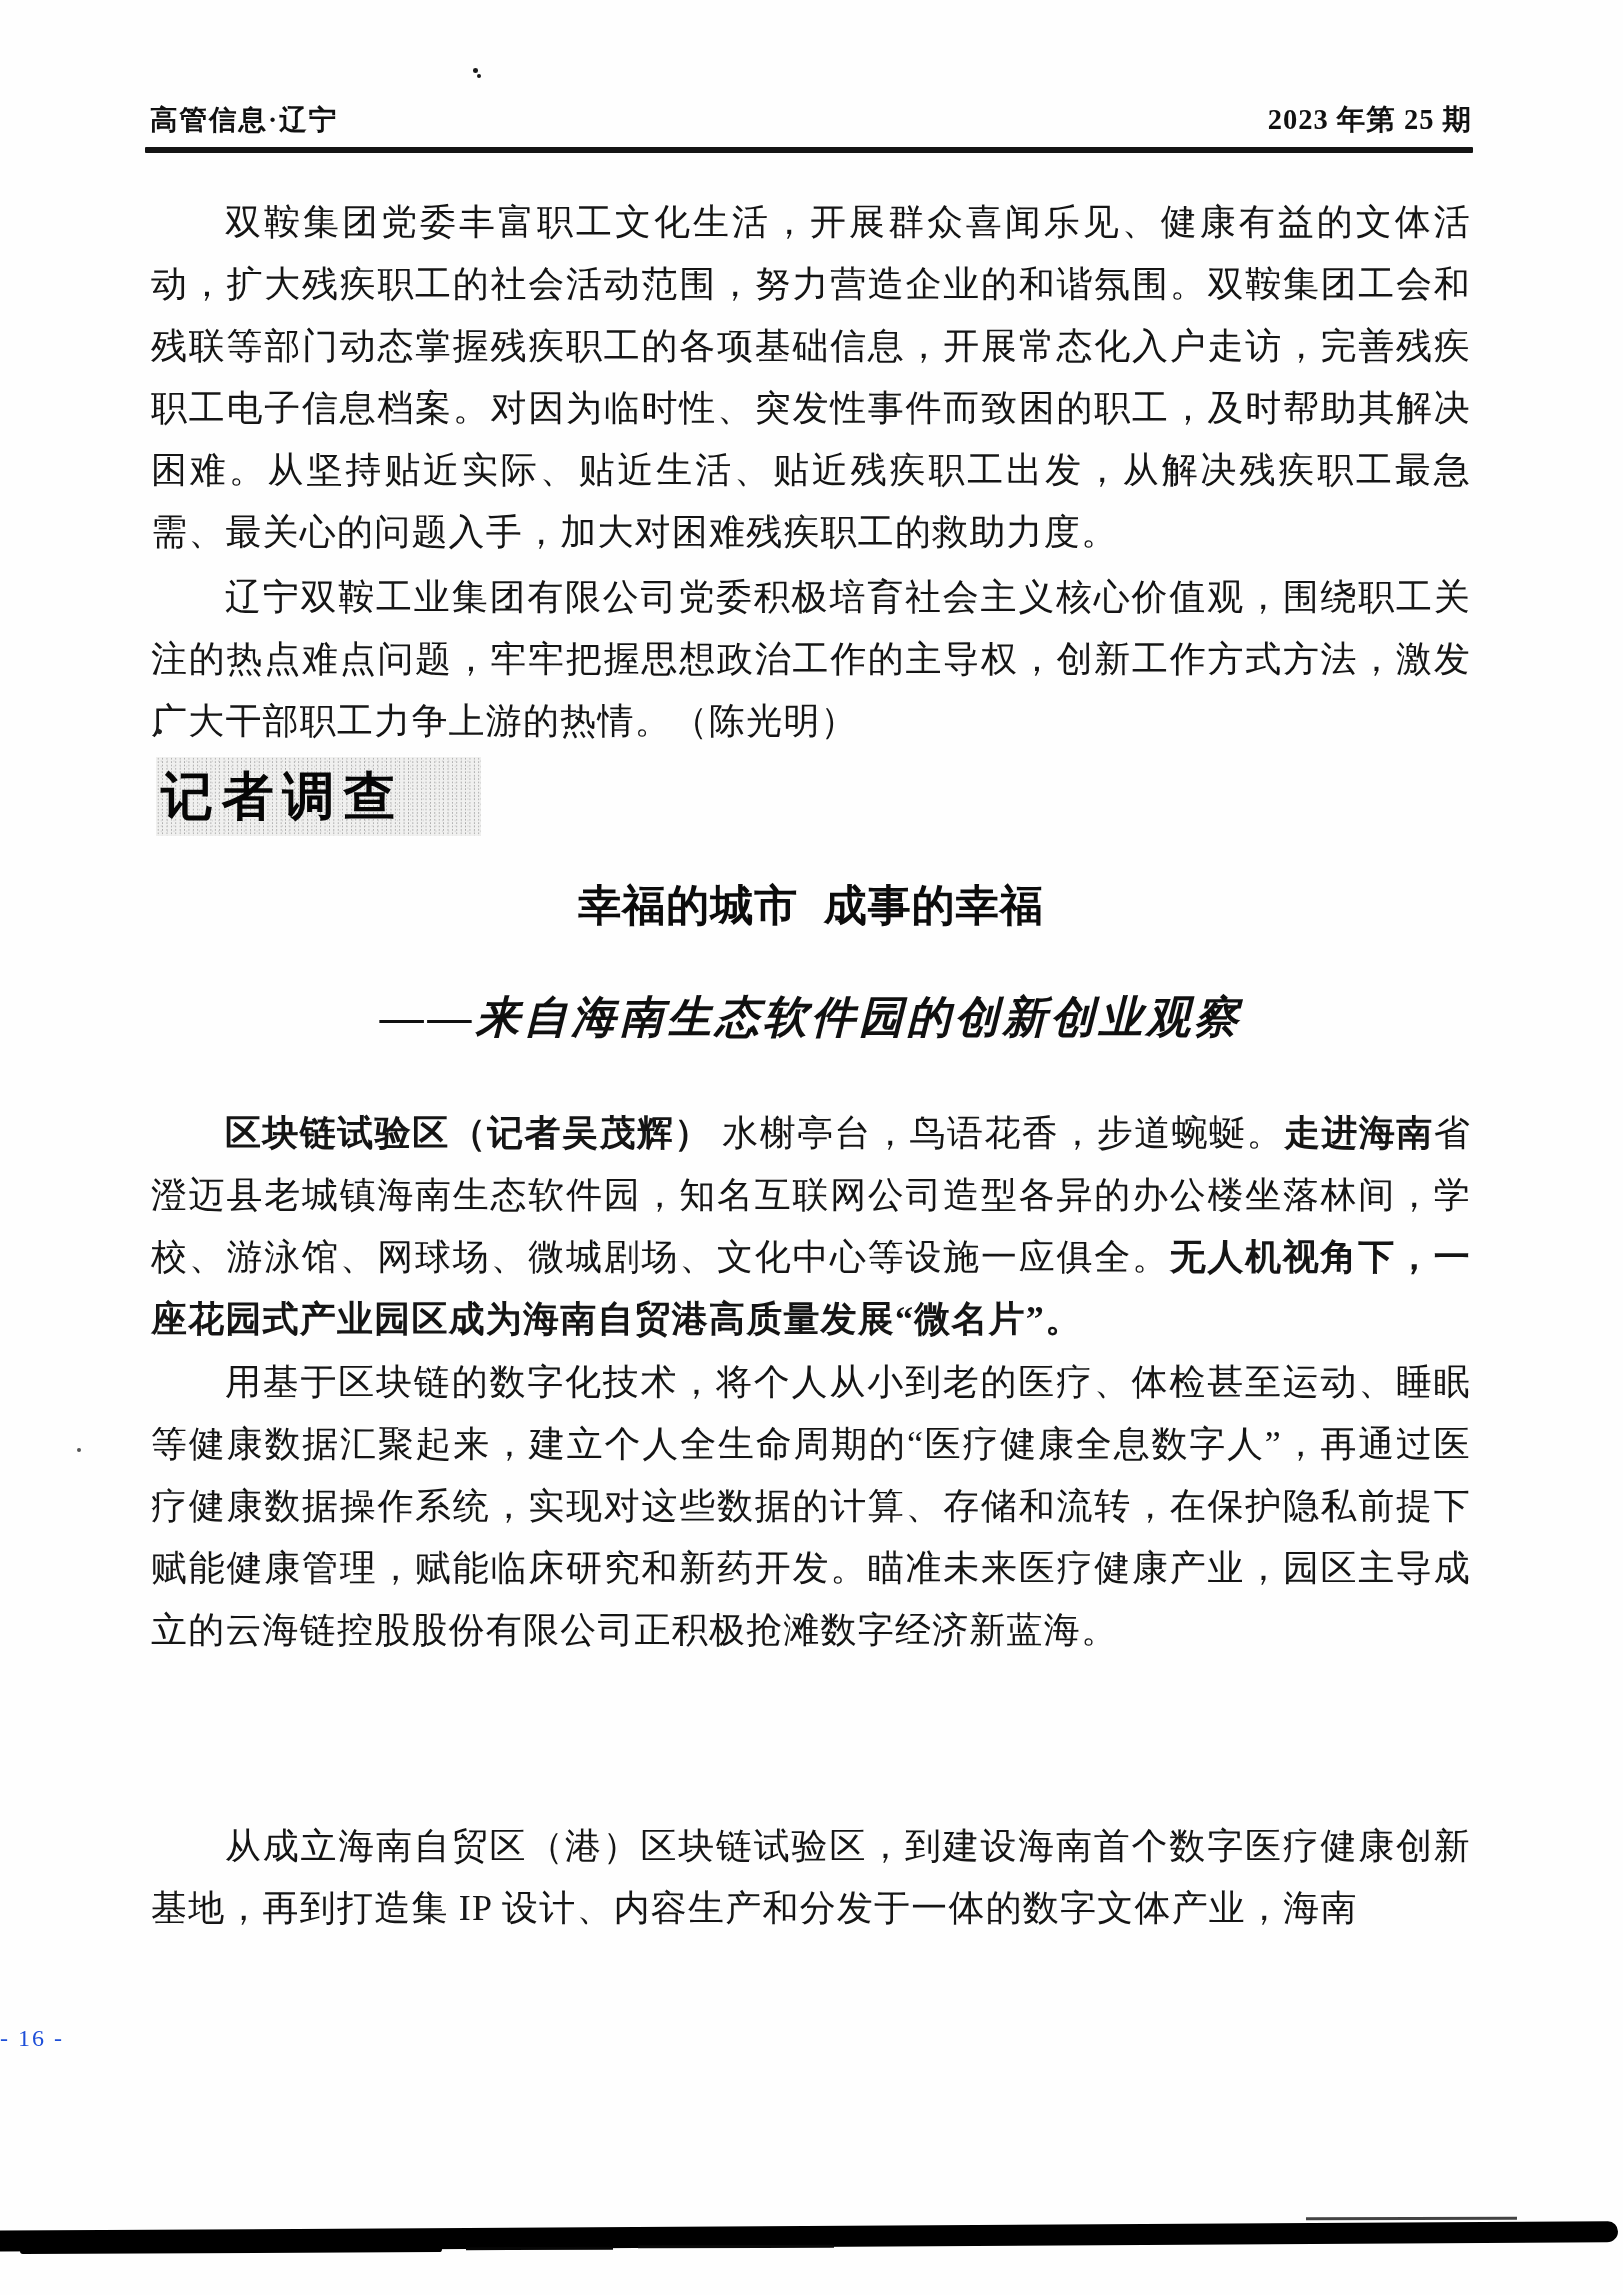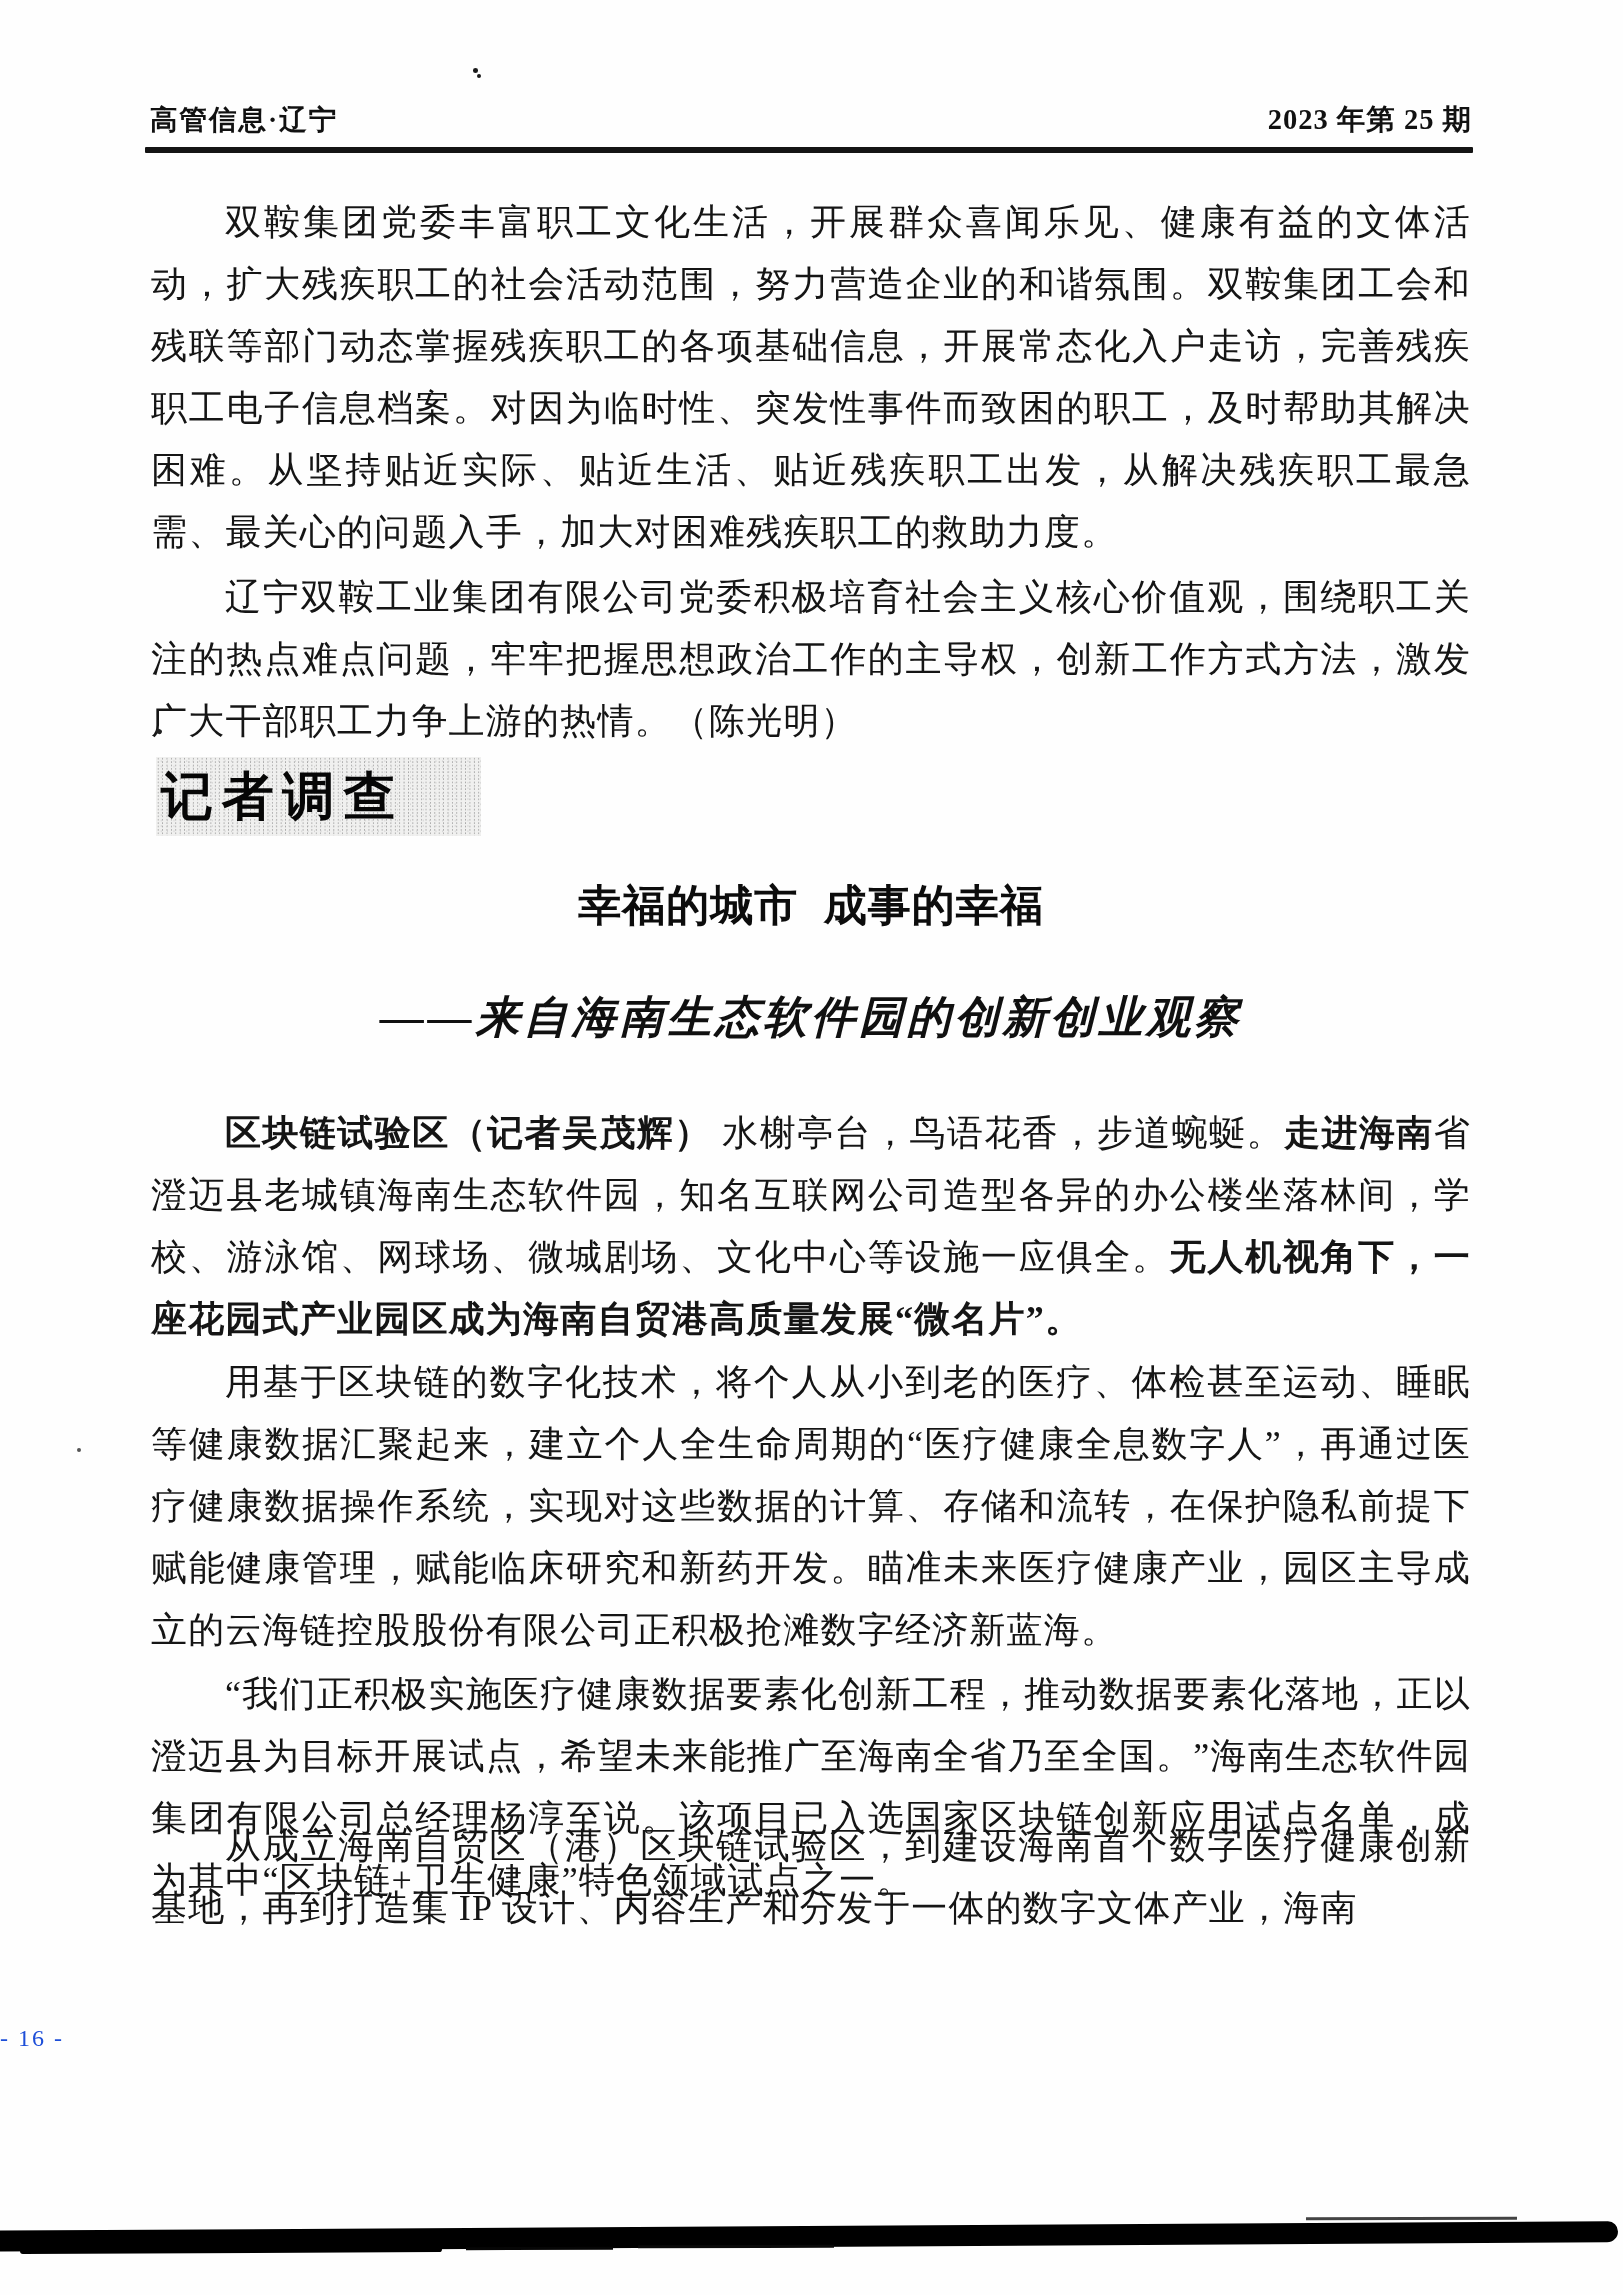--- a/index.html
+++ b/index.html
@@ -125,21 +125,20 @@
 
   <div class="section-label">
     <div class="section-label-text">记者调查</div>
   </div>
 
   <div class="article-title">幸福的城市 成事的幸福</div>
   <div class="article-subtitle">——来自海南生态软件园的创新创业观察</div>
 
   <div class="para p3"><span class="bold">区块链试验区（记者吴茂辉）</span><span> 水榭亭台，鸟语花香，步道蜿蜒。</span><span class="bold">走进海南</span><span>省澄迈县老城镇海南生态软件园，知名互联网公司造型各异的办公楼坐落林间，学校、游泳馆、网球场、微城剧场、文化中心等设施一应俱全。</span><span class="bold">无人机视角下，一座花园式产业园区成为海南自贸港高质量发展“微名片”。</span></div>
   <div class="para p4"><span>用基于区块链的数字化技术，将个人从小到老的医疗、体检甚至运动、睡眠等健康数据汇聚起来，建立个人全生命周期的“医疗健康全息数字人”，再通过医疗健康数据操作系统，实现对这些数据的计算、存储和流转，在保护隐私前提下赋能健康管理，赋能临床研究和新药开发。瞄准未来医疗健康产业，园区主导成立的云海链控股股份有限公司正积极抢滩数字经济新蓝海。</span></div>
-  <div class="para p5"><span>“我们正积极实施医疗健康数据要素化创新工程，推动数据要素化落地，正以澄迈县为目标开展试点，希望未来能推广至海南全省乃至全国。”海南生态软件园集团有限公司总经理杨淳至说。该项目已入选国家区块链创新应用试点名单，成为其中“区块链+卫生健康”特色领域试点之一。</span></div>
   <div class="para p6"><span>从成立海南自贸区（港）区块链试验区，到建设海南首个数字医疗健康创新基地，再到打造集 IP 设计、内容生产和分发于一体的数字文体产业，海南</span></div>
 
   <div class="page-number">- 16 -</div>
 
   <div class="scan-band"></div>
   <div class="scan-streak-a"></div>
   <div class="scan-streak-b"></div>
   <div class="scan-streak-c"></div>
   <div class="scan-streak-d"></div>
   <div class="speck speck-1a"></div>

